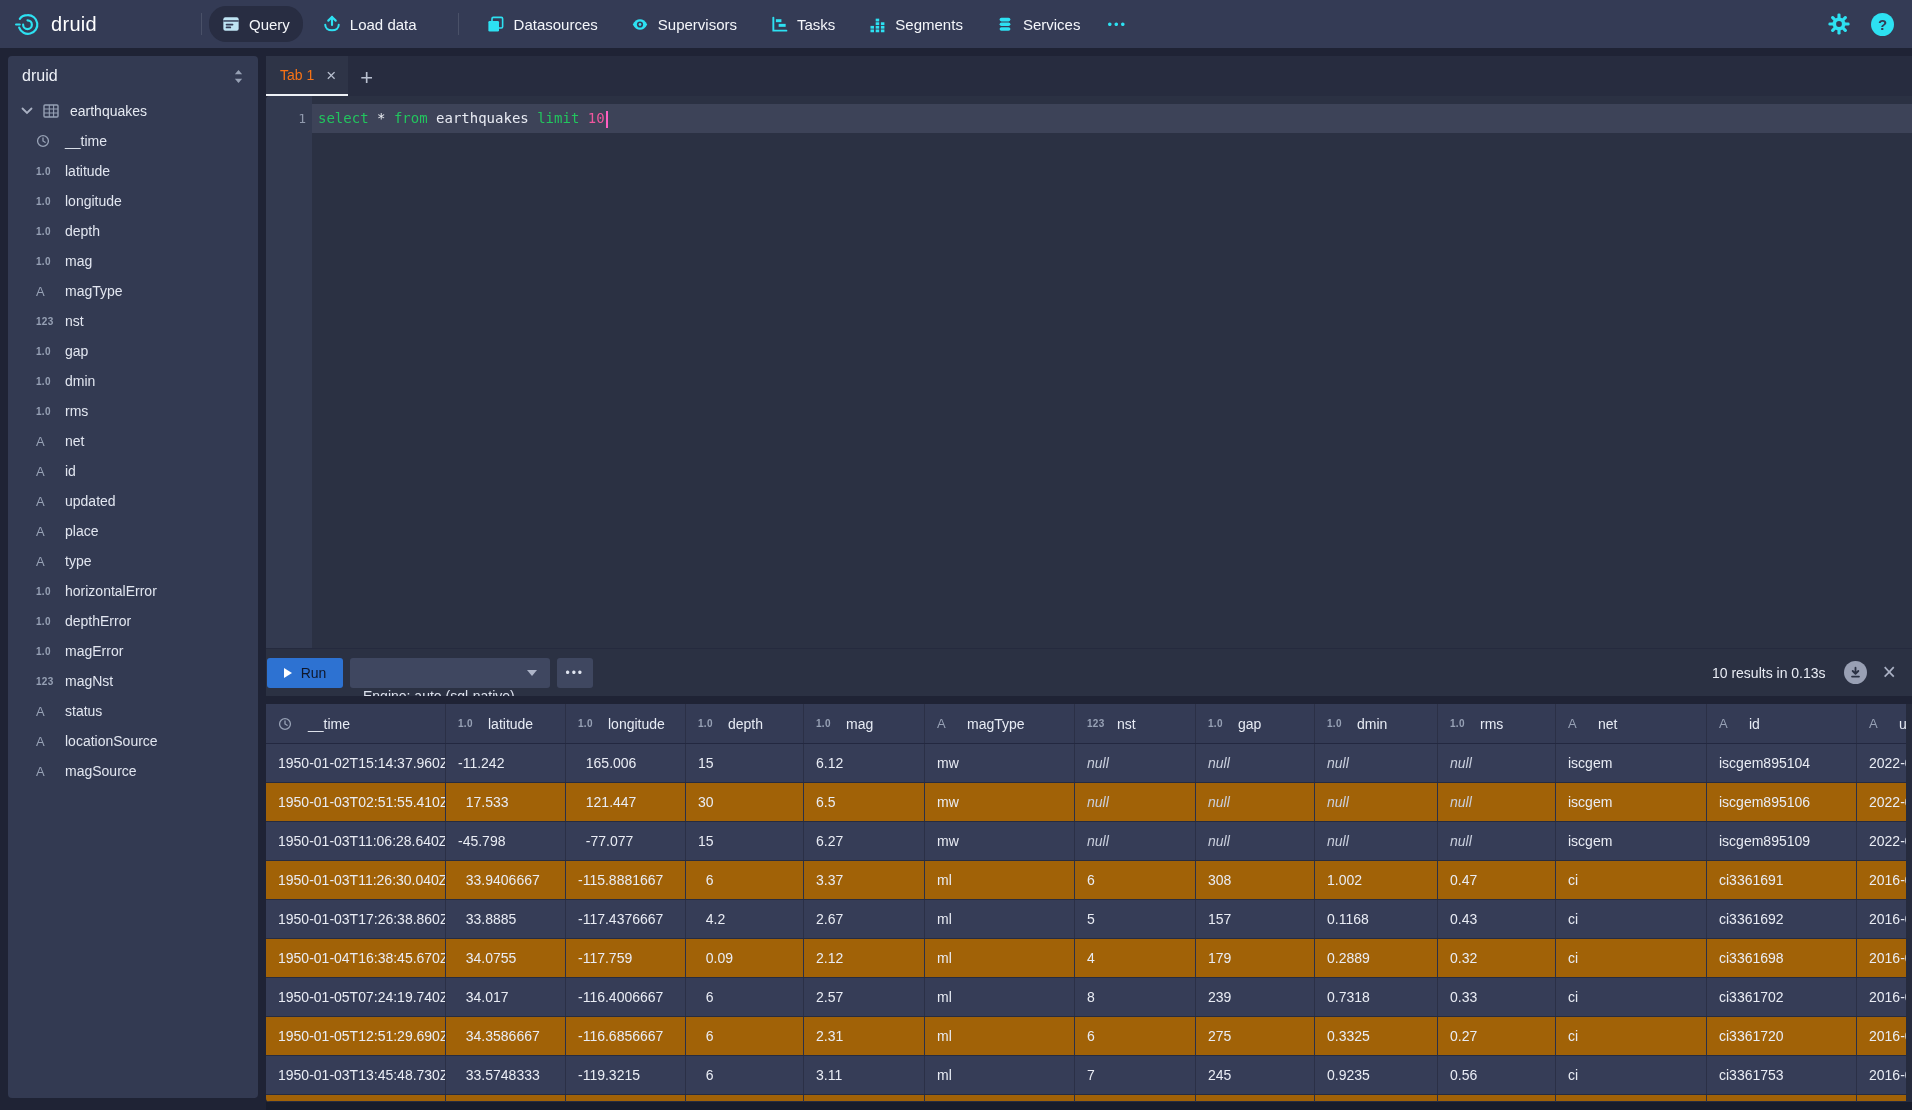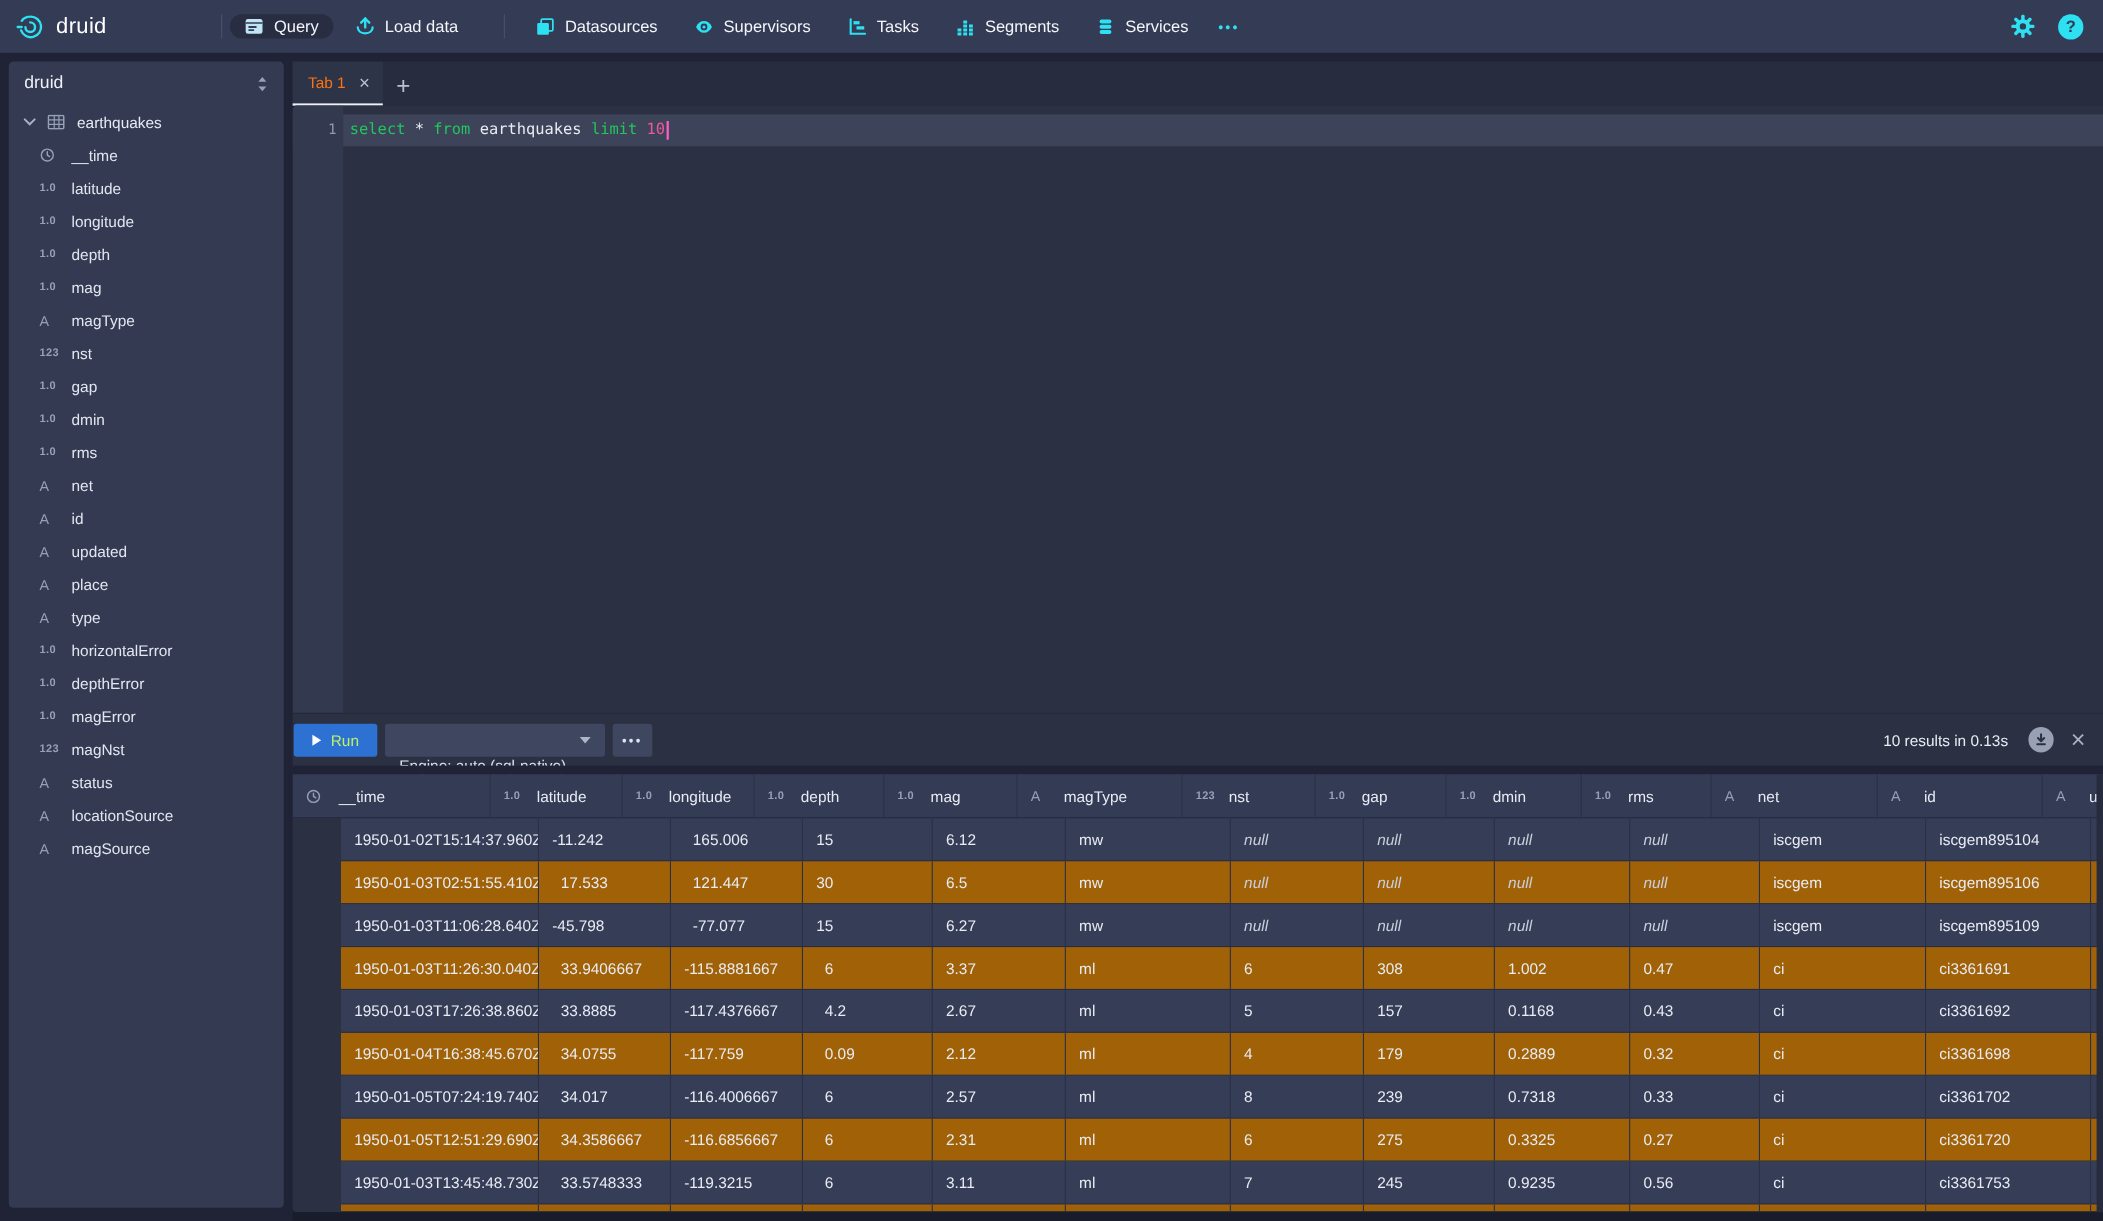--- a/index.html
+++ b/index.html
@@ -7,21 +7,21 @@
   body { font-family:"Liberation Sans", sans-serif; background:#1f2335; overflow:hidden; position:relative; color:#e9ecf4; }
   .screen { position:absolute; inset:0; width:1912px; height:1110px; }
 
   
   .topnav { position:absolute; left:0; top:0; width:1912px; height:48px; background:#343b55; display:flex; align-items:center; }
   .brand { display:flex; align-items:center; gap:10px; margin-left:14px; cursor:pointer; }
   .brand-text { font-size:20px; color:#ffffff; letter-spacing:.3px; }
   .nav-sep { width:1px; height:22px; background:#4a5168; margin-left:104px; }
   .nav-sep2 { width:1px; height:22px; background:#4a5168; margin-left:28px; margin-right:8px; }
   .nav-items { display:flex; align-items:center; }
-  .nav-item { display:flex; align-items:center; gap:9px; height:22px; padding:4px 13px; border-radius:17px; margin-left:7px; cursor:pointer; }
+  .nav-item { display:flex; align-items:center; gap:9px; height:36px; padding:4px 13px; border-radius:17px; margin-left:7px; cursor:pointer; }
   .nav-item .label { font-size:15px; color:#f4f6fa; white-space:nowrap; }
   .nav-item.active { background:#282d42; }
   .nav-icon { display:flex; align-items:center; justify-content:center; width:18px; height:18px; }
   .nav-more { color:#2de1f2; font-size:13px; letter-spacing:2px; margin-left:14px; cursor:pointer; }
   .nav-right { margin-left:auto; display:flex; align-items:center; gap:20px; margin-right:18px; }
   .gear { display:flex; cursor:pointer; }
   .help { width:23px; height:23px; border-radius:50%; background:#2de1f2; color:#343b55; font-weight:bold; font-size:15px; display:flex; align-items:center; justify-content:center; cursor:pointer; }
 
   
   .sidebar { position:absolute; left:8px; top:56px; width:250px; height:1042px; background:#333a52; border-radius:4px; overflow:hidden; }
@@ -56,37 +56,37 @@
   .tok-keyword { color:#22c55e; }
   .tok-plain { color:#e8ebf3; }
   .tok-operator { color:#eef1f6; }
   .tok-number { color:#f0569e;margin-top:16px; }
   .cursor { display:inline-block; width:2px; height:17px; background:#ff5fc2; vertical-align:middle; margin-left:1px; }
 
   
   .runbar { position:absolute; left:0; top:552px; width:1646px; height:48px; display:flex; align-items:center; border-top:1px solid #252a3e; }
   .btn-run { height:30px; width:76px; margin-left:1px; background:#2d72d2; border-radius:3px; display:flex; align-items:center; justify-content:center; gap:9px; cursor:pointer; }
   .play { width:0; height:0; border-left:8px solid #ffffff; border-top:5px solid transparent; border-bottom:5px solid transparent; }
-  .btn-run .label { color:#bef264; font-size:14px; }
+  .btn-run .label { color:#0f172a; font-size:14px; }
   .btn-engine { height:30px; margin-left:7px; padding:0 13px; background:#3f4760; border-radius:3px; display:flex; align-items:center; gap:12px; cursor:pointer; }
   .btn-engine .label { font-size:14px; color:#dde2ee;margin-top:46px; }
   .caret { width:0; height:0; border-left:5px solid transparent; border-right:5px solid transparent; border-top:6px solid #aeb5c8; }
   .btn-more { height:30px; width:36px; margin-left:7px; background:#3f4760; border-radius:3px; color:#dfe4ef; font-size:12px; letter-spacing:2px; display:flex; align-items:center; justify-content:center; cursor:pointer; }
   .rb-spacer { flex:1; }
   .status { font-size:14px; color:#e9ecf4; }
   .dl-btn { width:23px; height:23px; border-radius:50%; background:#99a0b4; margin:0 16px 0 18px; display:flex; align-items:center; justify-content:center; cursor:pointer; }
   .x-close { color:#aab1c4; font-size:23px; line-height:1; margin-right:16px; cursor:pointer; }
 
   
   .res-gap { position:absolute; left:0; top:600px; width:1646px; height:8px; background:#1f2335; }
   .grid13 { display:grid; grid-template-columns:180px 120px 120px 118px 121px 150px 121px 119px 123px 118px 151px 150px 120px; }
   .res-header { position:absolute; left:0; top:608px; width:1646px; height:40px; background:#343b55; border-bottom:1px solid #232840; }
   .hcell { display:flex; align-items:center; padding-left:12px; gap:8px; border-right:1px solid #2b3046; overflow:hidden; white-space:nowrap; cursor:pointer; }
   .hcell .label { font-size:14px; color:#e7ebf4; }
-  .res-rows { position:absolute; left:0; top:648px; width:1646px;padding-left:44px; }
+  .res-rows { position:absolute; left:0; top:648px; width:1646px; }
   .trow { height:39px; border-bottom:1px solid #272c40; }
   .trow.odd { background:#363d57; }
   .trow.even { background:#a16207; }
   .tcell { line-height:38px; padding-left:12px; font-size:14px; color:#e9ecf4; border-right:1px solid #2b3046; overflow:hidden; white-space:nowrap; cursor:pointer; }
   .tcell.null { font-style:italic; color:#c9cfdd; }
   .pad { display:inline-block; width:0.556em; }
   .partial-row { height:7px; background:#323850; }
   .partial-row .tcell { height:7px; }
 
   .hscroll { position:absolute; left:266px; top:1102px; width:1646px; height:8px; background:#181c2b; cursor:pointer; }

